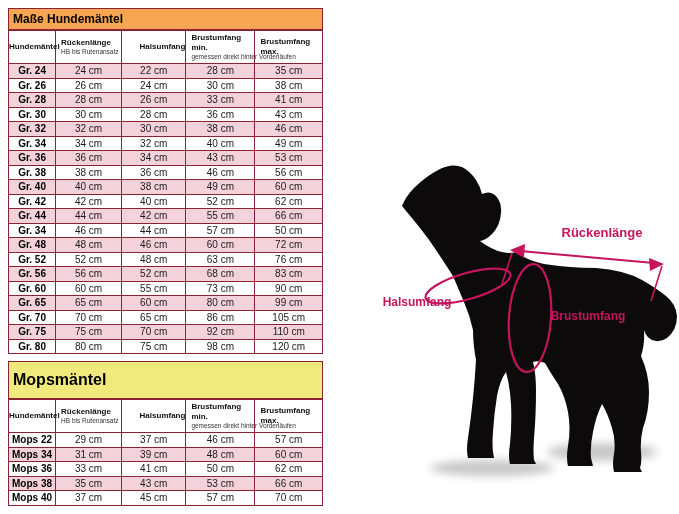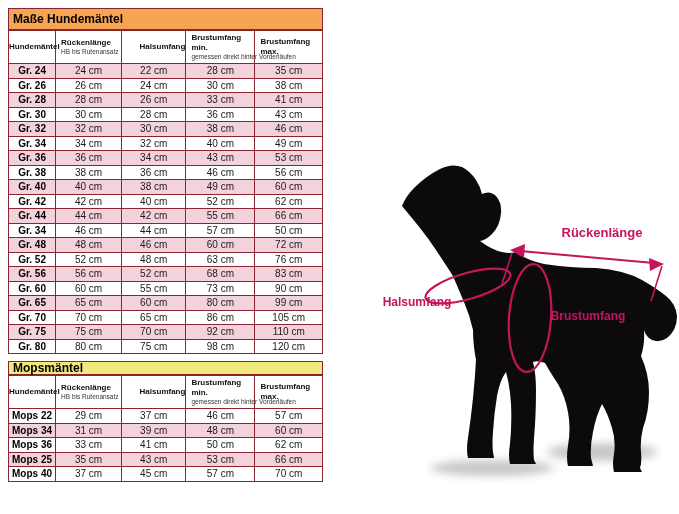--- a/index.html
+++ b/index.html
@@ -15,21 +15,21 @@
   
   .tables-col{position:absolute;left:8px;top:8px;width:315px;}
   .size-table{width:100%;}
   .title-bar{
     border:1px solid var(--border);
     display:flex;align-items:center;
     padding-left:4px;
     font-weight:bold;color:#000000;
   }
   section[data-table="0"] .title-bar{height:22px;font-size:12px;}
-  section[data-table="1"] .title-bar{height:14px;font-size:12px;margin-top:7px;}
+  section[data-table="1"] .title-bar{height:38px;font-size:16px;margin-top:7px;}
 
   table{
     border-collapse:collapse;table-layout:fixed;width:100%;
     border:1.5px solid var(--border);
   }
   th,td{border:1px solid var(--border);overflow:visible;}
   col.c0{width:15%;} col.c1{width:21%;} col.c2{width:20.5%;} col.c3{width:22%;} col.c4{width:21.5%;}
 
   thead th{
     height:28px;background:#fff;vertical-align:middle;
@@ -294,21 +294,21 @@
               <td>60 cm</td>
             </tr>
             <tr>
               <td>Mops 36</td>
               <td>33 cm</td>
               <td>41 cm</td>
               <td>50 cm</td>
               <td>62 cm</td>
             </tr>
             <tr>
-              <td>Mops 25</td>
+              <td>Mops 38</td>
               <td>35 cm</td>
               <td>43 cm</td>
               <td>53 cm</td>
               <td>66 cm</td>
             </tr>
             <tr>
               <td>Mops 40</td>
               <td>37 cm</td>
               <td>45 cm</td>
               <td>57 cm</td>

